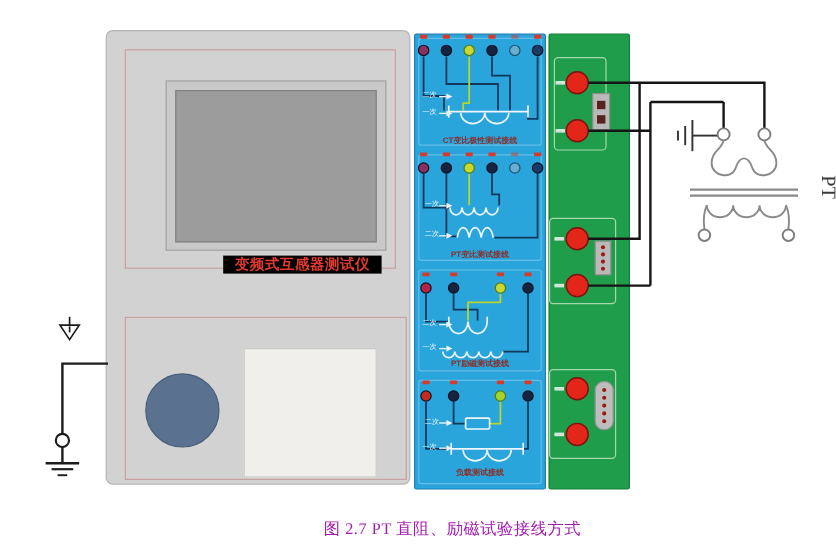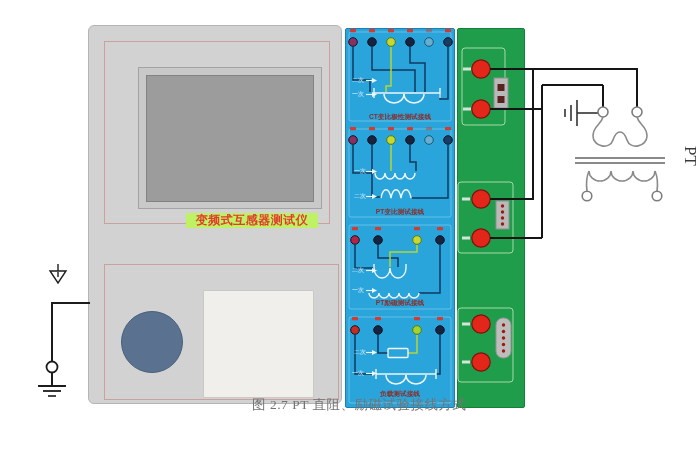--- a/index.html
+++ b/index.html
@@ -11,31 +11,31 @@
          border:1px solid #b5b5b5;border-radius:6px;}
   .frame{border:1px solid #c9a2a0;}
   .frame-top{left:104px;top:41px;width:224px;height:181px;}
   .frame-bottom{left:104px;top:264px;width:233px;height:134px;}
   .bezel{left:138px;top:67px;width:182px;height:140px;background:#c9c9c9;border:1px solid #a3a3a3;}
   .screen{left:146px;top:75px;width:166px;height:125px;background:#9c9c9c;border:1px solid #828282;}
   .knob{left:121px;top:311px;width:60px;height:60px;border-radius:50%;
         background:#5a7290;border:1px solid #49607c;}
   .printer{left:203px;top:290px;width:109px;height:106px;background:#f0efec;border:1px solid #c9c9c7;}
   .title{left:186px;top:213px;width:132px;text-align:center;font-size:12px;font-weight:bold;
-         color:#e23a2e;background:#bef264;letter-spacing:.5px;line-height:15px;}
+         color:#e23a2e;background:#000000;letter-spacing:.5px;line-height:15px;}
   
   .bluepanel{left:345px;top:28px;width:110px;height:380px;background:#2aa5dc;
              border:1px solid #1d7fae;border-radius:2px;box-sizing:border-box;}
   .greenpanel{left:457px;top:28px;width:68px;height:380px;background:#209d4b;
               border:1px solid #13813a;border-radius:2px;box-sizing:border-box;}
   .sec-label{width:110px;text-align:center;font-size:7px;font-weight:bold;color:#8a2f28;
              left:345px;transform:scale(.95);}
   .wlabel{font-size:6px;color:#eef6fc;line-height:7px;}
   svg.overlay{left:0;top:0;pointer-events:none;}
-  .caption{left:252px;top:396px;width:250px;text-align:left;font-size:13.5px;color:#737373;
+  .caption{left:252px;top:432px;width:250px;text-align:center;font-size:13.5px;color:#a21caf;
            font-family:"Liberation Serif",serif;letter-spacing:.5px;}
 </style>
 </head>
 <body>
 
 <div id="figure">
 
   <div class="abs panel"></div>
   <div class="abs frame frame-top"></div>
   <div class="abs bezel"></div>

